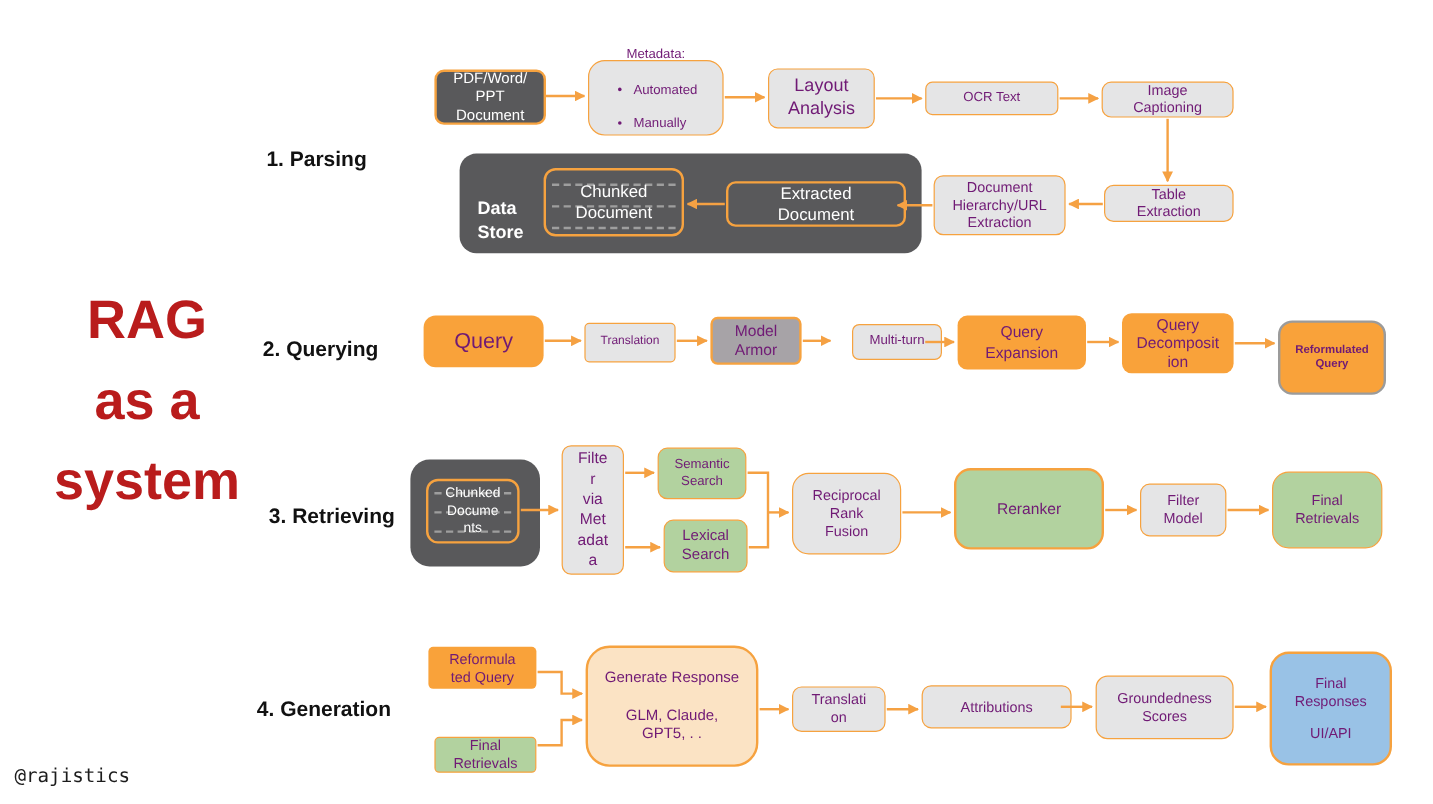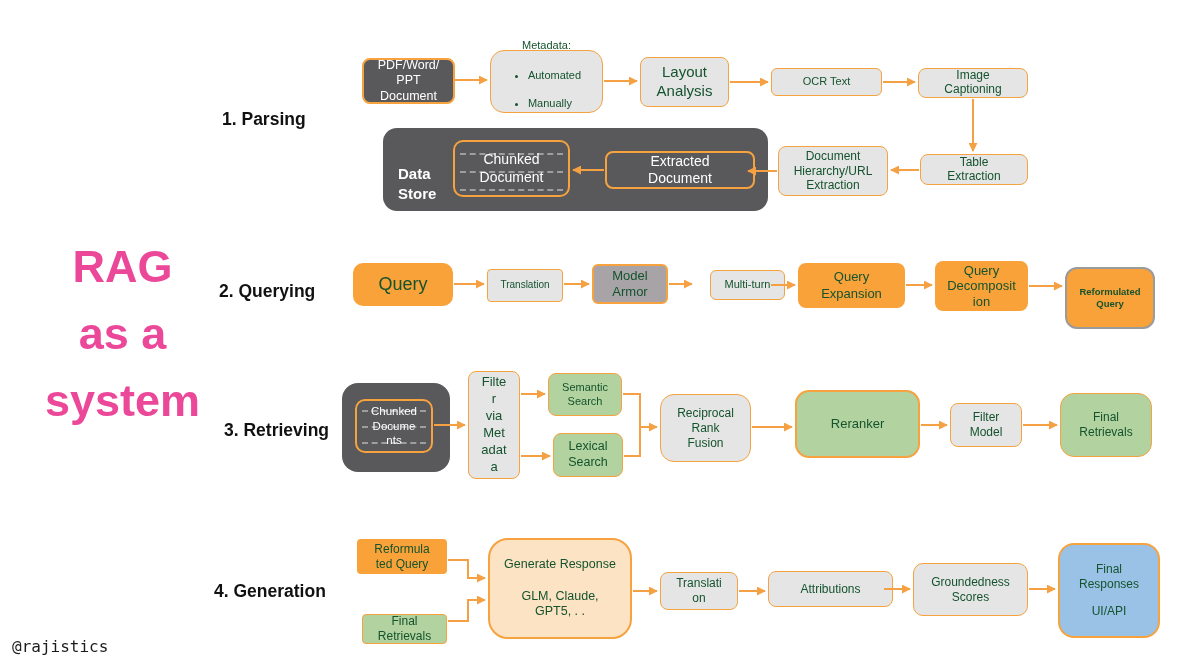--- a/index.html
+++ b/index.html
@@ -4,58 +4,58 @@
 <style>
   :root{
     --orange:#F6A23F; --box-orange:#F9A23A; --dark:#59595B; --lgray:#E5E5E6;
     --mgray:#A7A3A7; --green:#B2D29F; --blue:#99C2E6; --peach:#FBE3C4; --gborder:#9B9B9B;
   }
   html,body{margin:0;padding:0;background:#fff;}
   #canvas{position:relative;width:1194px;height:670px;background:#ffffff;overflow:hidden;
           font-family:"Liberation Sans", sans-serif;}
   .box{position:absolute;box-sizing:border-box;display:flex;flex-direction:column;
        align-items:center;justify-content:center;text-align:center;white-space:pre-line;
-       color:#14532d;line-height:1.25;z-index:2;}
+       color:#701a75;line-height:1.25;z-index:2;}
   .b-or{border:2px solid var(--orange);}
   .b-or-thin{border:1.5px solid var(--orange);}
   .b-gray{border:2px solid var(--gborder);}
   .f-lg{background:var(--lgray);}
   .f-dk{background:var(--dark);color:#ffffff;}
   .f-or{background:var(--box-orange);}
   .f-mg{background:var(--mgray);}
   .f-gr{background:var(--green);}
   .f-bl{background:var(--blue);}
   .f-pe{background:var(--peach);}
   .container-dk{position:absolute;box-sizing:border-box;background:var(--dark);z-index:1;}
   .chunk-line{position:absolute;left:5px;right:5px;border-top:2px dashed #9e9e9e;z-index:1;}
   .inner-txt{position:relative;z-index:2;}
   .stage{position:absolute;font-weight:bold;font-size:17.5px;color:#111;z-index:3;}
   .main-title{position:absolute;left:25px;top:233px;width:195px;text-align:center;
-              font-weight:bold;font-size:45px;line-height:67px;color:#ec4899;z-index:3;}
+              font-weight:bold;font-size:45px;line-height:67px;color:#b91c1c;z-index:3;}
   .watermark{position:absolute;left:12px;top:637px;font-family:"DejaVu Sans Mono",monospace;
              font-size:16px;color:#1c1c1c;z-index:3;}
   .meta-title{font-size:11px;}
   .meta-list{margin:3px 0 0 0;padding-left:16px;text-align:left;font-size:11px;list-style:disc;}
   #arrows{position:absolute;left:0;top:0;width:1194px;height:670px;z-index:5;pointer-events:none;}
   .ds-label{position:absolute;left:398px;top:164px;font-weight:bold;font-size:15px;
             color:#fff;white-space:pre-line;line-height:1.3;z-index:2;text-align:left;}
 </style>
 </head>
 <body>
 
 <div id="canvas">
 
   <div class="main-title">
     <div>RAG</div>
     <div>as a</div>
     <div>system</div>
   </div>
   <div class="watermark">@rajistics</div>
 
-  <div class="stage" style="left:222px;top:109px;text-align:center;">1. Parsing</div>
+  <div class="stage" style="left:222px;top:122px;text-align:center;">1. Parsing</div>
   <div class="stage" style="left:219px;top:281px;">2. Querying</div>
   <div class="stage" style="left:224px;top:420px;">3. Retrieving</div>
   <div class="stage" style="left:214px;top:581px;">4. Generation</div>
 
   <div class="box f-dk b-or" style="left:362px;top:58px;width:93px;height:46px;font-size:12.5px;border-radius:8px;">PDF/Word/
 PPT
 Document</div>
 
   <div class="box f-lg b-or-thin" style="left:490px;top:50px;width:113px;height:63px;border-radius:14px;">
     <div class="meta-title">Metadata:</div>

